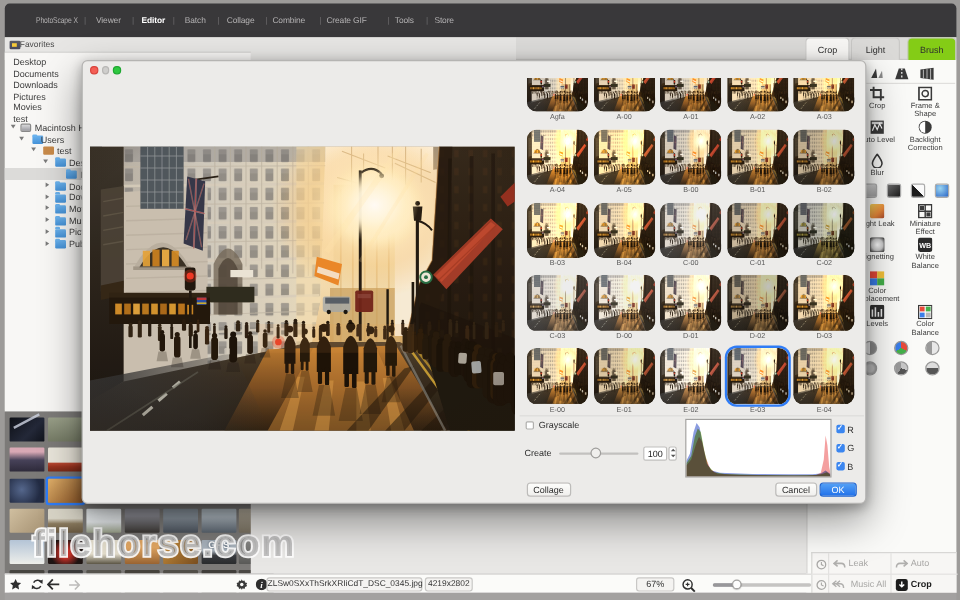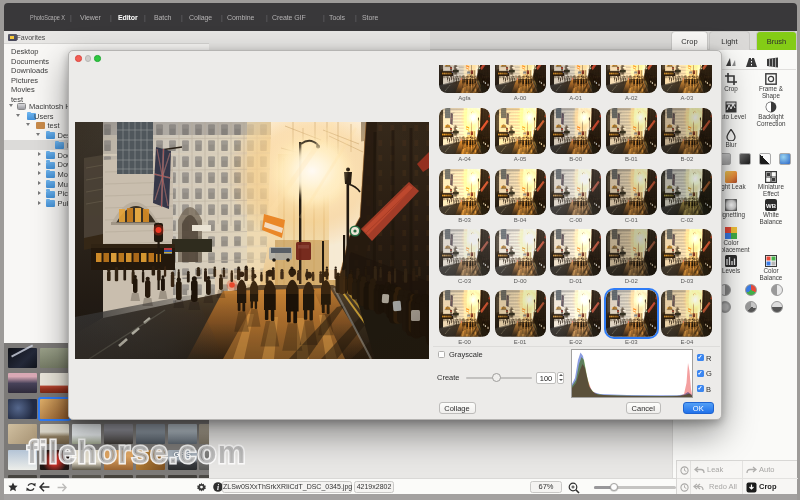--- a/index.html
+++ b/index.html
@@ -260,21 +260,21 @@
     </svg>
 <div style="position:absolute;left:30px;top:4px;font-size:7.5px;color:#a8a7a5">Leak</div>
 <svg class="icon" style="left:69px;top:4.5px" width="11" height="9" viewBox="0 0 11 9">
       <path d="M7,1 L10,3.5 L7,6 M10,3.5 L4,3.5 Q1,3.5 1,7" stroke="#b0afad" stroke-width="1.3" fill="none"></path>
     </svg>
 <div style="position:absolute;left:82px;top:4px;font-size:7.5px;color:#a8a7a5">Auto</div>
 <svg class="icon" style="left:16px;top:21.5px" width="14" height="9" viewBox="0 0 14 9">
       <path d="M4,1 L1,3.5 L4,6 M1,3.5 L7,3.5 Q10,3.5 10,7" stroke="#b0afad" stroke-width="1.2" fill="none"></path>
       <path d="M7,1 L4,3.5 L7,6" stroke="#b0afad" stroke-width="1.2" fill="none"></path>
     </svg>
-<div style="position:absolute;left:32px;top:21px;font-size:7.5px;color:#a8a7a5">Redo All</div>
+<div style="position:absolute;left:32px;top:21px;font-size:7.5px;color:#a8a7a5">Music All</div>
 <svg class="icon" style="left:69px;top:20.5px" width="11" height="11" viewBox="0 0 11 11">
       <rect x="0.5" y="0.5" width="10" height="10" rx="2" fill="#1c1c1c"></rect>
       <path d="M5.5,2.5 L5.5,6.5 M3.5,5 L5.5,7 L7.5,5" stroke="#fff" stroke-width="1.2" fill="none"></path>
     </svg>
 <div style="position:absolute;left:82px;top:21px;font-size:7.5px;color:#1c1c1c;font-weight:bold">Crop</div>
 </div>
 <div class="botbar">
 <svg class="icon" style="left:4px;top:3px" width="10" height="10" viewBox="0 0 10 10">
       <path d="M5,0.5 L6.4,3.4 L9.6,3.8 L7.3,6 L7.9,9.2 L5,7.6 L2.1,9.2 L2.7,6 L0.4,3.8 L3.6,3.4 Z" fill="#2e2e2e"></path>
     </svg>
@@ -905,16 +905,16 @@
 <path style="mix-blend-mode:multiply" d="M0,47 L0,36 L4,30 L7,14 L9.5,7 L12,10 L15,26 L18,38 L23,43.5 L32,45 L60,45.8 L90,46 L108,45.8 L113,45 L117,43.5 L119,44.8 L120,46 L120,47 Z" fill="#aed069"></path>
 <path style="mix-blend-mode:multiply" d="M0,47 L0,38 L4,33 L8,20 L10.5,14 L13,18 L16,31 L20,41 L26,44.8 L45,45.8 L80,46.2 L100,46.2 L108,45.8 L112,44 L114.5,33 L116,13 L117.5,21 L119,39 L120,44.5 L120,47 Z" fill="#f4a0a0"></path>
 </svg></div>
 <div class="cbox on" style="left:696.5px;top:354px">✓</div>
         <div class="ctl" style="left:706px;top:353.5px">R</div>
 <div class="cbox on" style="left:696.5px;top:369.5px">✓</div>
         <div class="ctl" style="left:706px;top:369px">G</div>
 <div class="cbox on" style="left:696.5px;top:385px">✓</div>
         <div class="ctl" style="left:706px;top:384.5px">B</div>
 <div class="btn" style="left:438.5px;top:401.5px;width:37px">Collage</div>
-<div class="btn" style="left:626px;top:401.5px;width:34.5px">Cancel</div>
+<div class="btn" style="left:646px;top:401.5px;width:34.5px">Cancel</div>
 <div class="btn blue" style="left:683px;top:401.5px;width:30.5px">OK</div>
 </div>
     </div>
   </div>
 </body></html>

